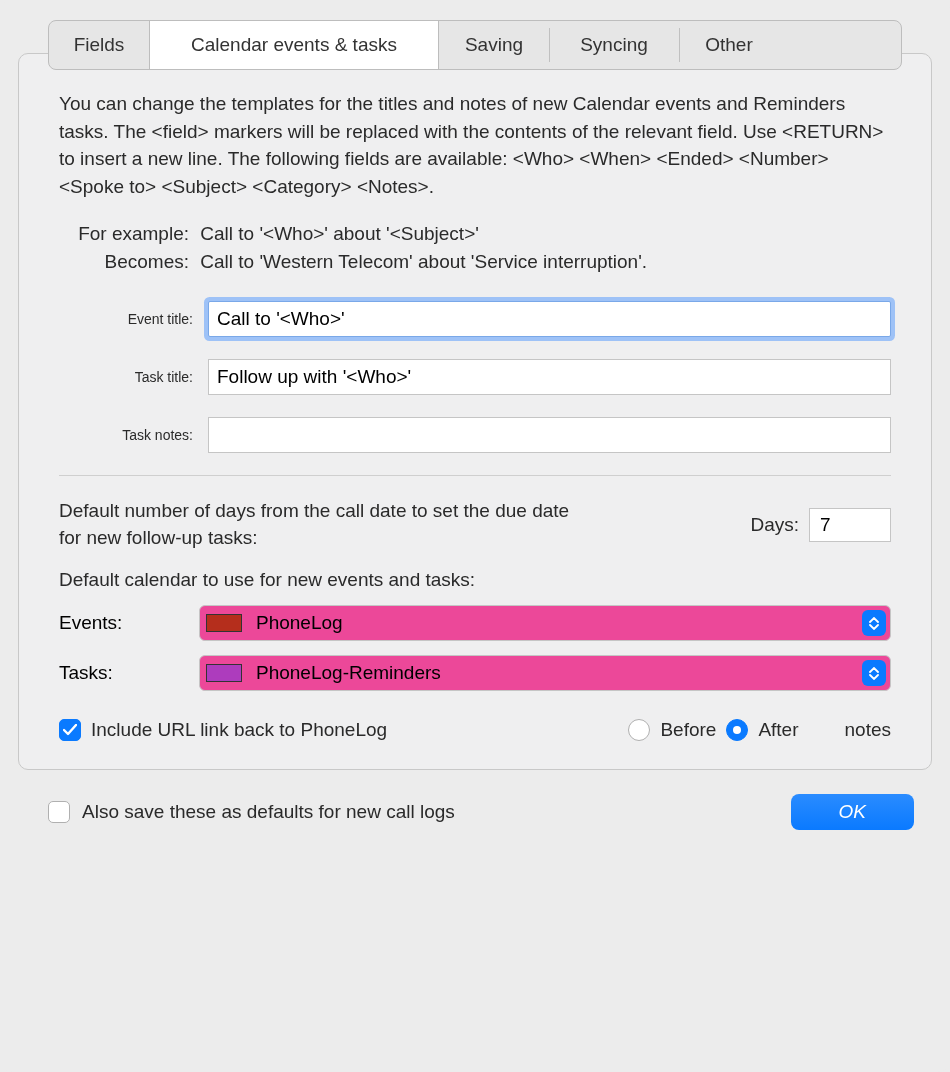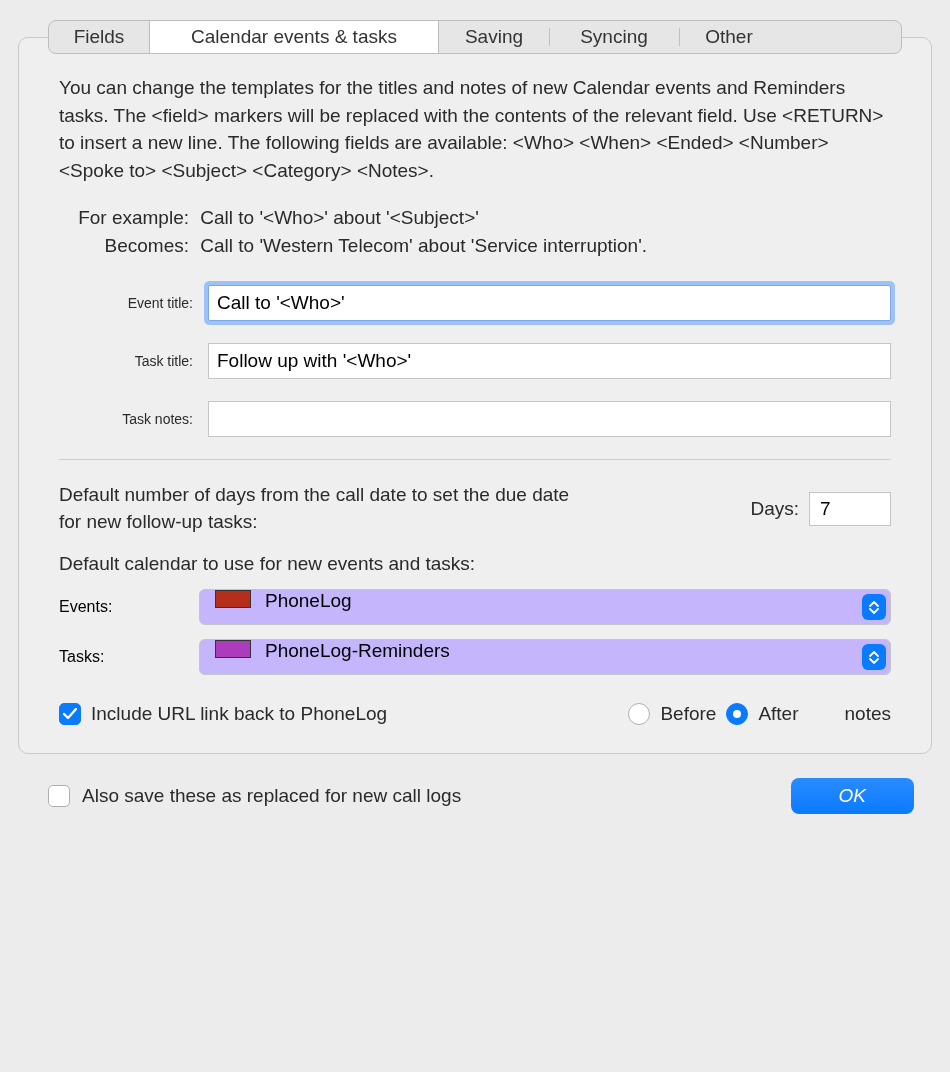--- a/index.html
+++ b/index.html
@@ -25,21 +25,21 @@
       margin: 0 30px;
       position: relative;
       z-index: 2;
     }
     .tabbar {
       display: flex;
       width: 100%;
       border: 1px solid #bdbdbd;
       border-radius: 8px;
       background: #e6e6e6;
-      height: 34px;
+      height: 50px;
       overflow: hidden;
     }
     .tab {
       flex: none;
       display: flex;
       align-items: center;
       justify-content: center;
       font-size: 19px;
       color: #333;
       padding: 0 20px;
@@ -150,31 +150,32 @@
       color: #2a2a2a;
       margin-bottom: 14px;
     }
     .popup-row {
       display: flex;
       align-items: center;
       margin-bottom: 14px;
     }
     .popup-row .plabel {
       width: 140px;
-      font-size: 16px;
+      font-size: 19px;
       padding-right: 6px;
     }
     .popup {
       flex: 1;
       height: 36px;
       border: 1px solid #c5c5c5;
       border-radius: 6px;
-      background: #c4b5fd;
-      display: flex;
-      padding: 0 15px;
+      background: #ec4899;
+      display: flex;
+      align-items: center;
+      padding: 0 6px;
       position: relative;
       font-size: 19px;
     }
     .swatch {
       width: 36px; height: 18px;
       border: 1px solid #333;
       margin-right: 14px;
     }
     .sw-red { background: #b52e1c; }
     .sw-pur { background: #ad3cbd; }
@@ -355,17 +356,17 @@
       <span class="radio on"></span>
       <span>After</span>
       <span style="width:26px"></span>
       <span>notes</span>
     </div>
 
   </div>
 
   <div class="bottom">
     <span class="checkbox"></span>
-    <span>Also save these as replaced for new call logs</span>
+    <span>Also save these as defaults for new call logs</span>
     <button class="okbtn">OK</button>
   </div>
 
 </div>
 
 </body></html>

